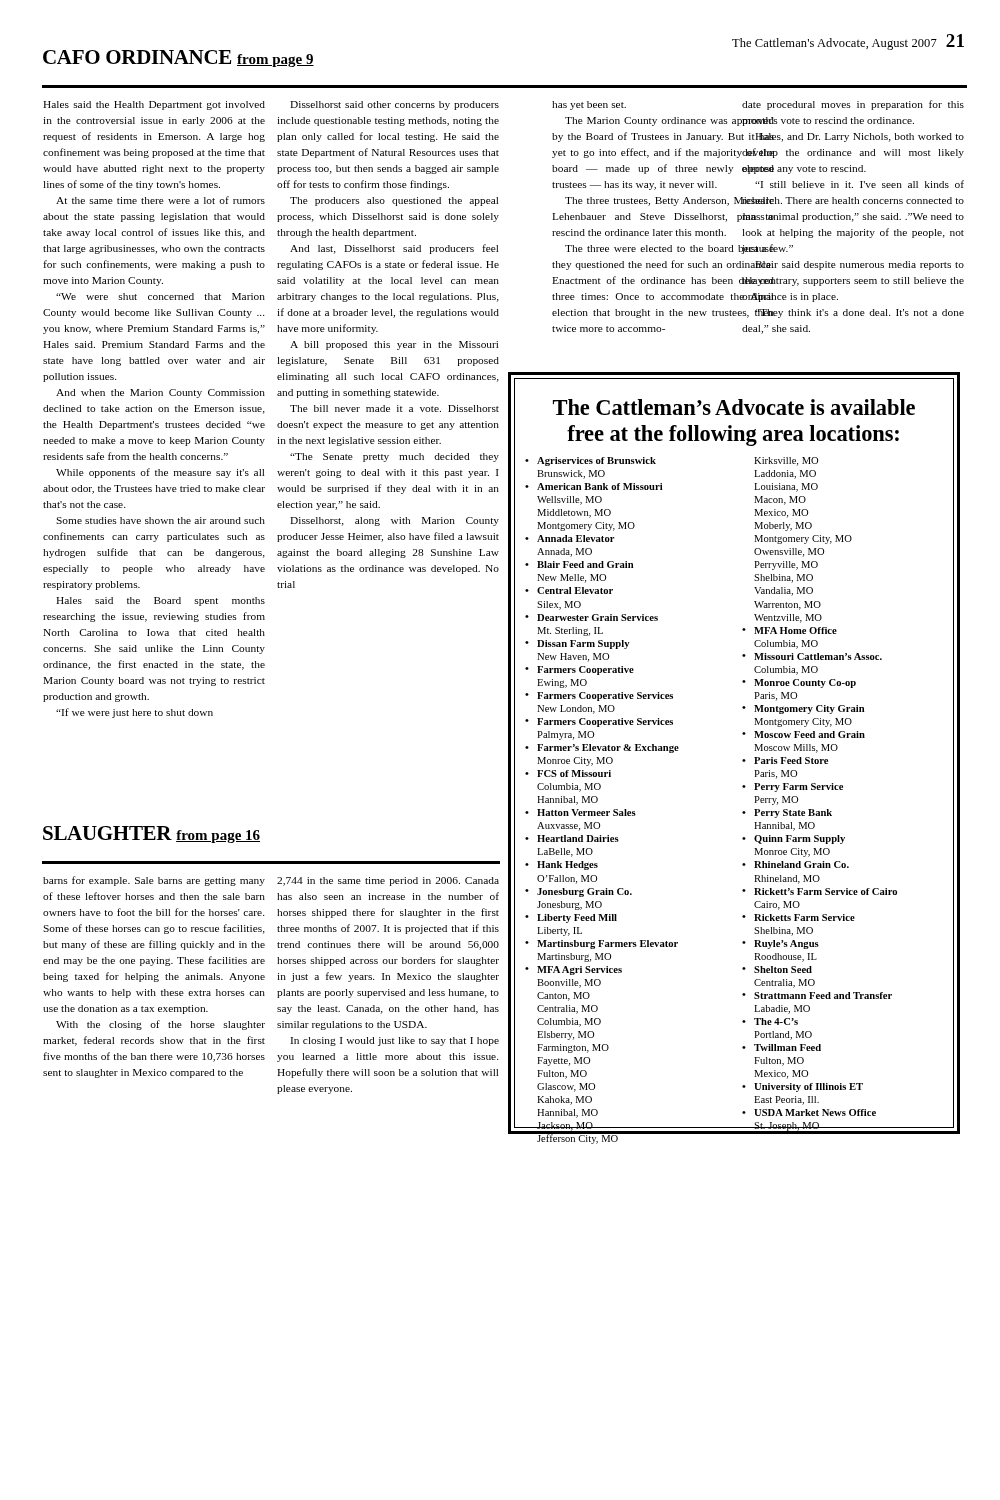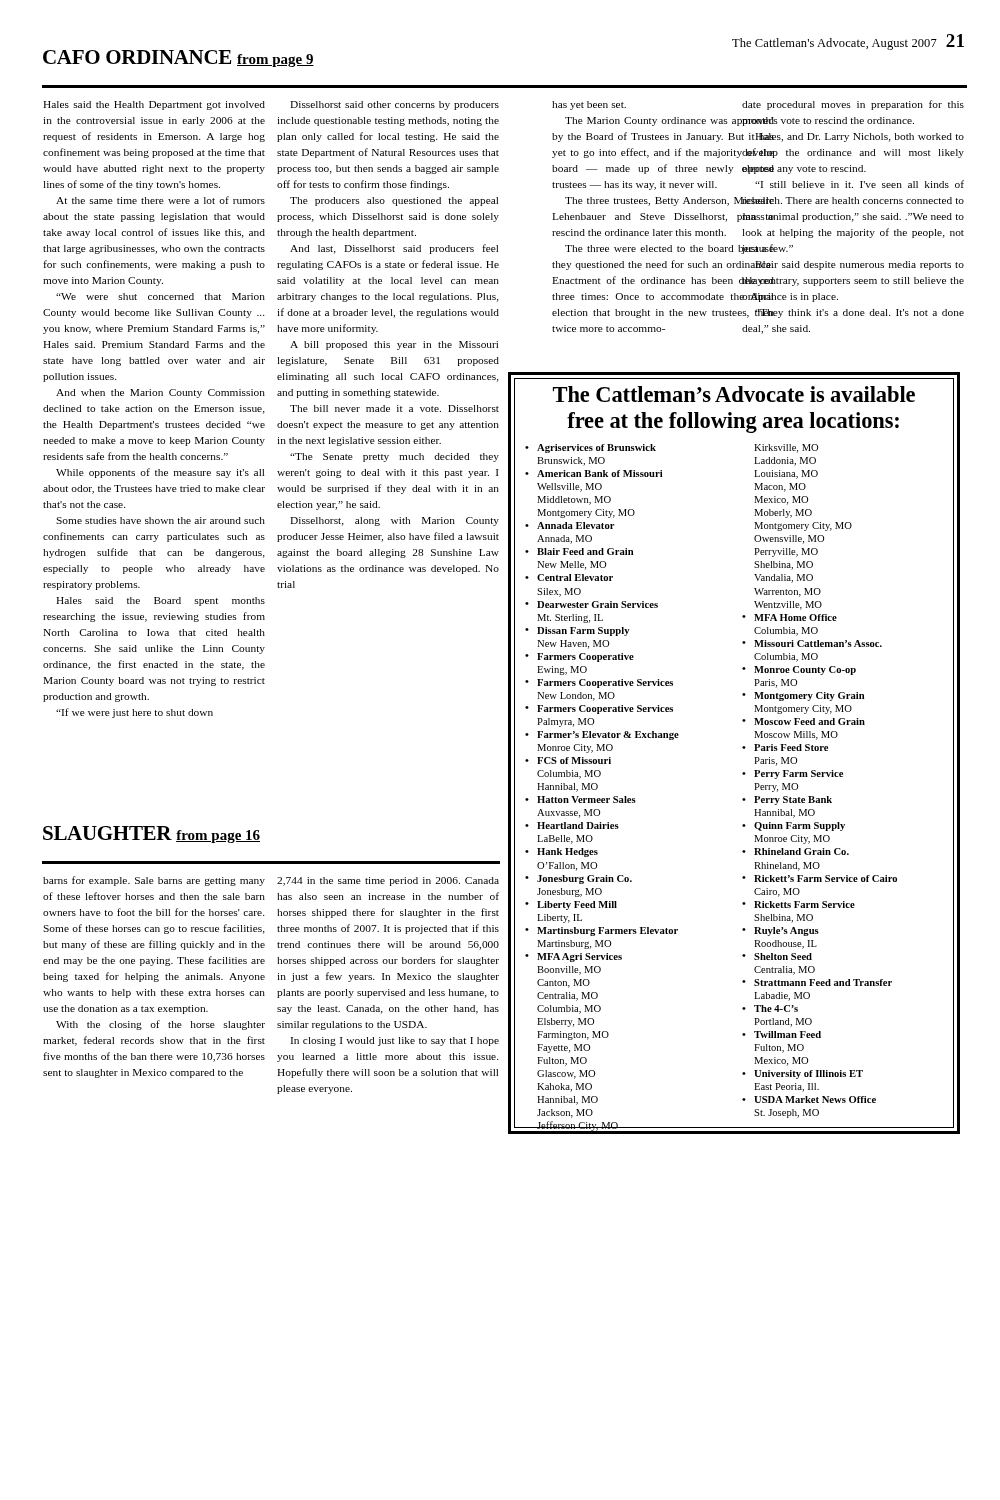--- a/index.html
+++ b/index.html
@@ -91,21 +91,21 @@
     height: 762px;
     border: 3px solid #000;
     box-sizing: border-box;
     background: #fff;
   }
   .ad-inner {
     position: absolute;
     left: 3px; top: 3px; right: 3px; bottom: 3px;
     border: 1px solid #000;
     box-sizing: border-box;
-    padding: 3px 6px 4px 6px;
+    padding: 16px 6px 4px 6px;
   }
   .ad-title {
     text-align: center;
     font-weight: bold;
     font-size: 22.5px;
     line-height: 26px;
     letter-spacing: -0.1px;
     margin: 0 2px 7px 2px;
   }
   .ad-cols {

